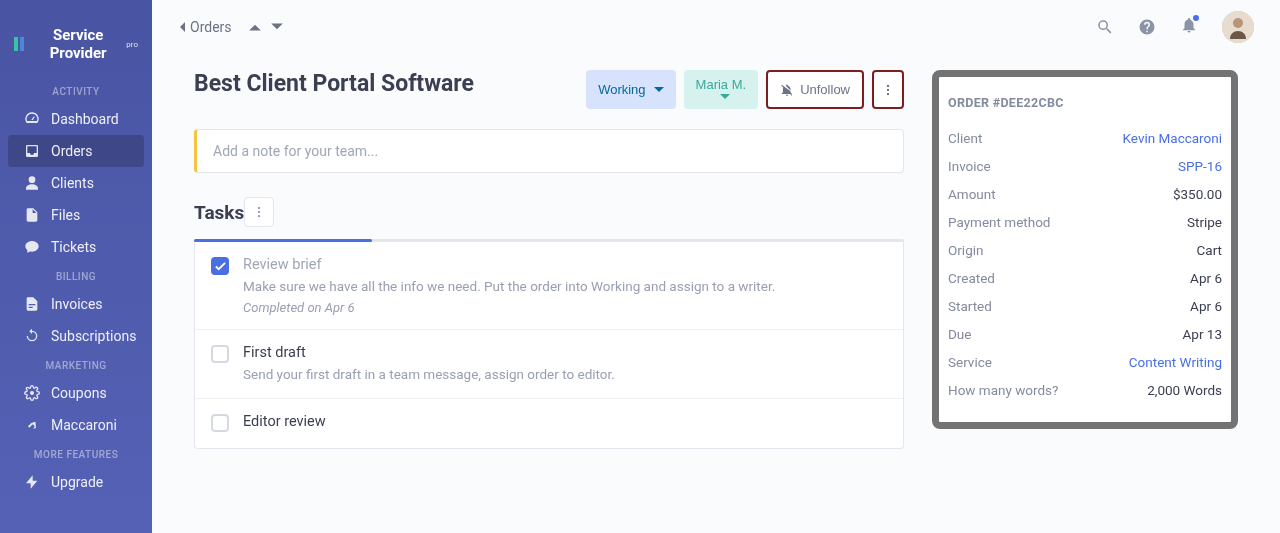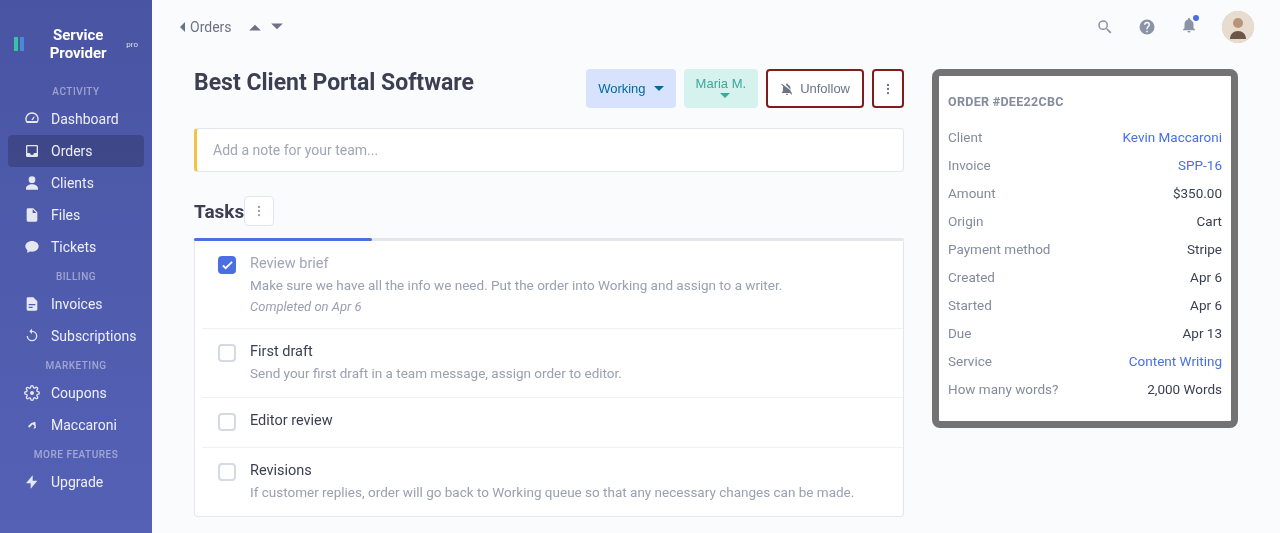--- a/index.html
+++ b/index.html
@@ -47,21 +47,21 @@
     
     .note-box { background: #fff; border: 1px solid #e3e6ed; border-left: 3px solid #f5c242; border-radius: 4px; padding: 13px 16px; margin-bottom: 24px; color: #a0a6b5; font-size: 14px; }
     
     .tasks-header { display: flex; align-items: center; justify-content: flex-start; margin-bottom: 12px; }
     .tasks-title { font-size: 19px; font-weight: 700; color: #3a3f51; }
     .tasks-dots { width: 30px; height: 30px; display: flex; align-items: center; justify-content: center; border: 1px solid #e3e6ed; border-radius: 4px; background: #fff; cursor: pointer; fill: #9aa0b2; }
     
     .progress-bar { height: 3px; background: #e3e6ed; border-radius: 2px; position: relative; }
     .progress-fill { position: absolute; height: 100%; width: 25%; background: #4a6fe3; border-radius: 2px; }
     
-    .tasks-box { background: #fff; border: 1px solid #e3e6ed; border-top: none; border-radius: 0 0 4px 4px; padding-left: 7px; }
+    .tasks-box { background: #fff; border: 1px solid #e3e6ed; border-top: none; border-radius: 0 0 4px 4px; }
     .task-item { padding: 14px 16px; border-bottom: 1px solid #f0f1f5; display: flex; gap: 14px; }
     .task-item:last-child { border-bottom: none; }
     .task-check { width: 18px; height: 18px; border: 2px solid #d5d9e2; border-radius: 4px; flex-shrink: 0; margin-top: 1px; cursor: pointer; }
     .task-check.checked { background: #4a6fe3; border-color: #4a6fe3; display: flex; align-items: center; justify-content: center; }
     .task-check.checked svg { width: 11px; height: 11px; stroke: #fff; }
     .task-body { flex: 1; }
     .task-title { font-size: 14.5px; color: #3a3f51; margin-bottom: 4px; }
     .task-title.done { color: #a0a6b5; }
     .task-desc { font-size: 13.5px; color: #9aa0b2; line-height: 1.4; }
     .task-meta { font-size: 13px; color: #9aa0b2; margin-top: 4px; font-style: italic; }
@@ -267,55 +267,48 @@
             <div class="task-title">First draft</div>
             <div class="task-desc">Send your first draft in a team message, assign order to editor.</div>
           </div>
         </div>
         <div class="task-item">
           <div class="task-check"></div>
           <div class="task-body">
             <div class="task-title">Editor review</div>
           </div>
         </div>
-        <div class="task-item">
-          <div class="task-check"></div>
-          <div class="task-body">
-            <div class="task-title">Revisions</div>
-            <div class="task-desc">If customer replies, order will go back to Working queue so that any necessary changes can be made.</div>
-          </div>
-        </div>
       </div>
     </div>
 
     <div class="side-panel">
       <div class="panel-card">
         <div class="panel-header">ORDER #DEE22CBC</div>
         <div id="order-rows">
             <div class="info-row">
               <span class="info-label">Client</span>
               <span class="info-value info-link">Kevin Maccaroni</span>
             </div>
             <div class="info-row">
               <span class="info-label">Invoice</span>
               <span class="info-value info-link">SPP-16</span>
             </div>
             <div class="info-row">
               <span class="info-label">Amount</span>
               <span class="info-value">$350.00</span>
             </div>
             <div class="info-row">
+              <span class="info-label">Payment method</span>
+              <span class="info-value">Stripe</span>
+            </div>
+            <div class="info-row">
               <span class="info-label">Origin</span>
               <span class="info-value">Cart</span>
             </div>
             <div class="info-row">
-              <span class="info-label">Payment method</span>
-              <span class="info-value">Stripe</span>
-            </div>
-            <div class="info-row">
               <span class="info-label">Created</span>
               <span class="info-value">Apr 6</span>
             </div>
             <div class="info-row">
               <span class="info-label">Started</span>
               <span class="info-value">Apr 6</span>
             </div>
             <div class="info-row">
               <span class="info-label">Due</span>
               <span class="info-value">Apr 13</span>

